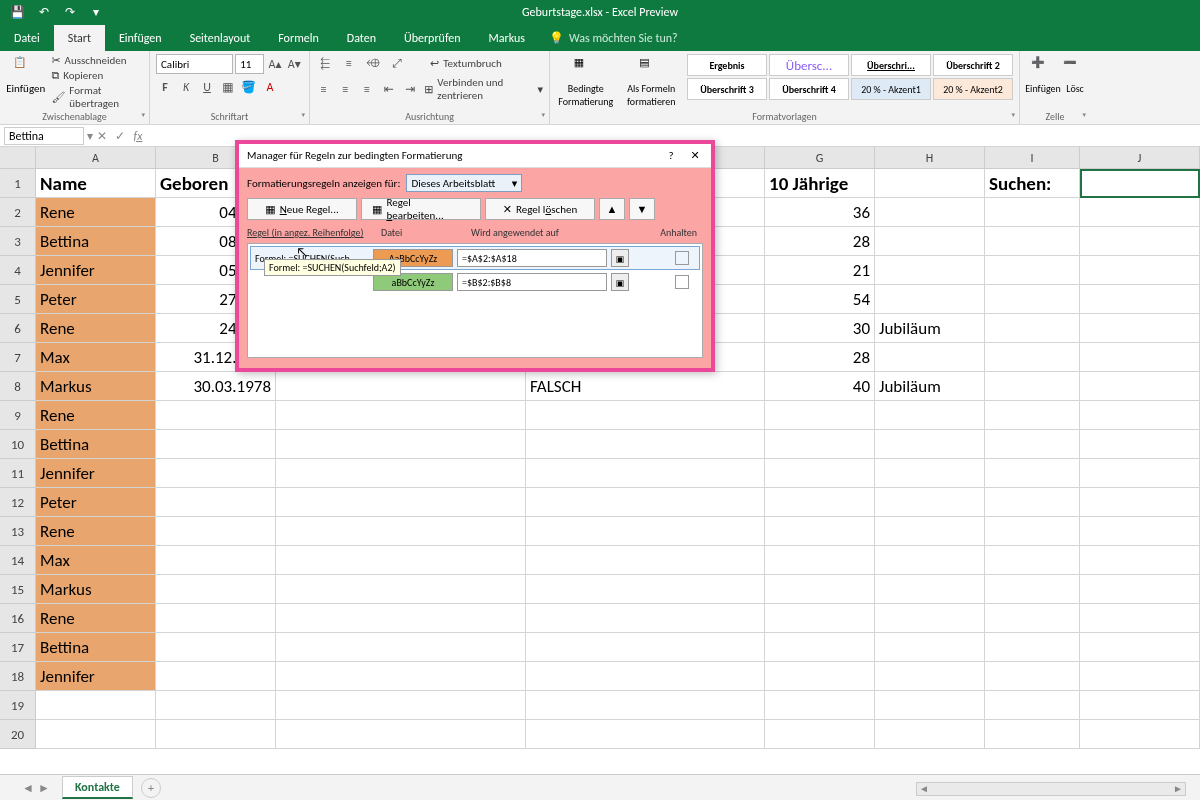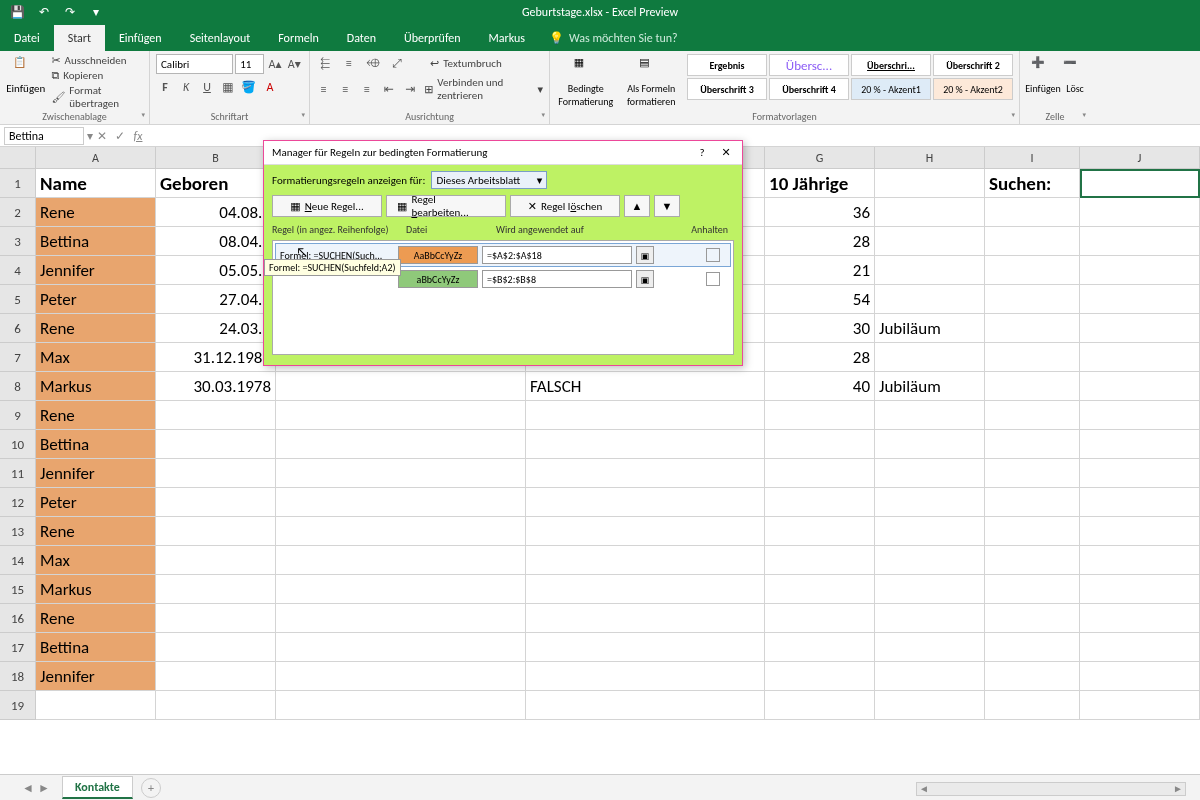--- a/index.html
+++ b/index.html
@@ -49,33 +49,33 @@
 .ch { background: #e6e6e6; border-right: 1px solid #ccc; border-bottom: 1px solid #ccc; display: flex; align-items: center; justify-content: center; font-size: 12px; color: #444; }
 .rowhead { width: 36px; background: #e6e6e6; border-right: 1px solid #ccc; border-bottom: 1px solid #ccc; display: flex; align-items: center; justify-content: center; font-size: 13px; color: #444; }
 .gridrow { display: flex; height: 29px; }
 .cell { border-right: 1px solid #d4d4d4; border-bottom: 1px solid #d4d4d4; padding: 2px 4px; font-size: 17px; display: flex; align-items: center; overflow: hidden; white-space: nowrap; }
 .cell.header { font-weight: bold; font-size: 19px; }
 .cell.hl { background: #e8a56e; }
 .cell.right { justify-content: flex-end; }
 .cell.selected { outline: 2px solid #217346; outline-offset: -2px; }
 
 
-.dialog { position: absolute; left: 235px; top: 140px; width: 480px; background: #bef264; border: 1px solid #ec4899; box-shadow: 2px 2px 8px rgba(0,0,0,.25); z-index: 50; font-size: 11px; margin-left: 28px; }
+.dialog { position: absolute; left: 235px; top: 140px; width: 480px; background: #fca5a5; border: 4px solid #ec4899; box-shadow: 2px 2px 8px rgba(0,0,0,.25); z-index: 50; font-size: 11px; }
 .dlg-title { background: #fff; height: 24px; display: flex; align-items: center; justify-content: space-between; padding: 0 6px 0 8px; border-bottom: 1px solid #ddd; }
 .dlg-title span { font-size: 11px; }
 .dlg-ctrl { display: flex; gap: 4px; }
 .dlg-ctrl div { width: 20px; height: 18px; display: flex; align-items: center; justify-content: center; cursor: pointer; }
 .dlg-body { padding: 6px 8px 10px; }
 .dlg-row1 { display: flex; align-items: center; gap: 6px; margin-bottom: 6px; }
 .dlg-combo { border: 1px solid #7a9ec5; background: #eaf1f9; height: 18px; width: 116px; display: flex; align-items: center; justify-content: space-between; padding: 0 4px; font-size: 11px; }
 .dlg-btns { display: flex; gap: 4px; margin-bottom: 4px; }
 .dlg-btn { border: 1px solid #aaa; background: #f7f7f7; height: 22px; display: flex; align-items: center; justify-content: center; gap: 4px; padding: 0 10px; font-size: 11px; cursor: pointer; }
 .dlg-btn .u { text-decoration: underline; }
 .dlg-headrow { display: flex; font-size: 10px; color: #333; padding: 2px 0 4px; }
-.dlg-headrow div:nth-child(1){ width: 134px; }
+.dlg-headrow div:nth-child(1){ width: 134px; text-decoration: underline; }
 .dlg-headrow div:nth-child(2){ width: 90px; }
 .dlg-headrow div:nth-child(3){ width: 160px; }
 .dlg-headrow div:nth-child(4){ flex: 1; text-align: right; padding-right: 6px; }
 .rules-box { border: 1px solid #aaa; height: 115px; background: #fff; padding: 2px; }
 .rule-row { display: flex; align-items: center; height: 24px; gap: 4px; border: 1px solid transparent; padding: 0 2px; }
 .rule-row.sel { border: 1px solid #7aa6d6; background: #eef4fb; }
 .rule-label { width: 116px; font-size: 10px; overflow: hidden; text-overflow: ellipsis; white-space: nowrap; padding-left: 2px; }
 .rule-preview { width: 80px; height: 18px; border: 1px solid #999; display: flex; align-items: center; justify-content: center; font-size: 10px; }
 .pv-orange { background: #ed9b52; }
 .pv-green { background: #8fc97a; }
@@ -448,20 +448,31 @@
         <div class="rowhead">19</div>
         <div class="cell" style="width: 120px;"></div>
         <div class="cell right" style="width: 120px;"></div>
         <div class="cell" style="width: 250px;"></div>
         <div class="cell" style="width: 239px;"></div>
         <div class="cell right" style="width: 110px;"></div>
         <div class="cell" style="width: 110px;"></div>
         <div class="cell" style="width: 95px;"></div>
         <div class="cell" style="width: 120px;"></div>
       </div>
+      <div class="gridrow">
+        <div class="rowhead">20</div>
+        <div class="cell" style="width: 120px;"></div>
+        <div class="cell right" style="width: 120px;"></div>
+        <div class="cell" style="width: 250px;"></div>
+        <div class="cell" style="width: 239px;"></div>
+        <div class="cell right" style="width: 110px;"></div>
+        <div class="cell" style="width: 110px;"></div>
+        <div class="cell" style="width: 95px;"></div>
+        <div class="cell" style="width: 120px;"></div>
+      </div>
     </div>
 </div>
 
 <div class="dialog">
   <div class="dlg-title">
     <span>Manager für Regeln zur bedingten Formatierung</span>
     <div class="dlg-ctrl">
       <div>?</div>
       <div>✕</div>
     </div>

